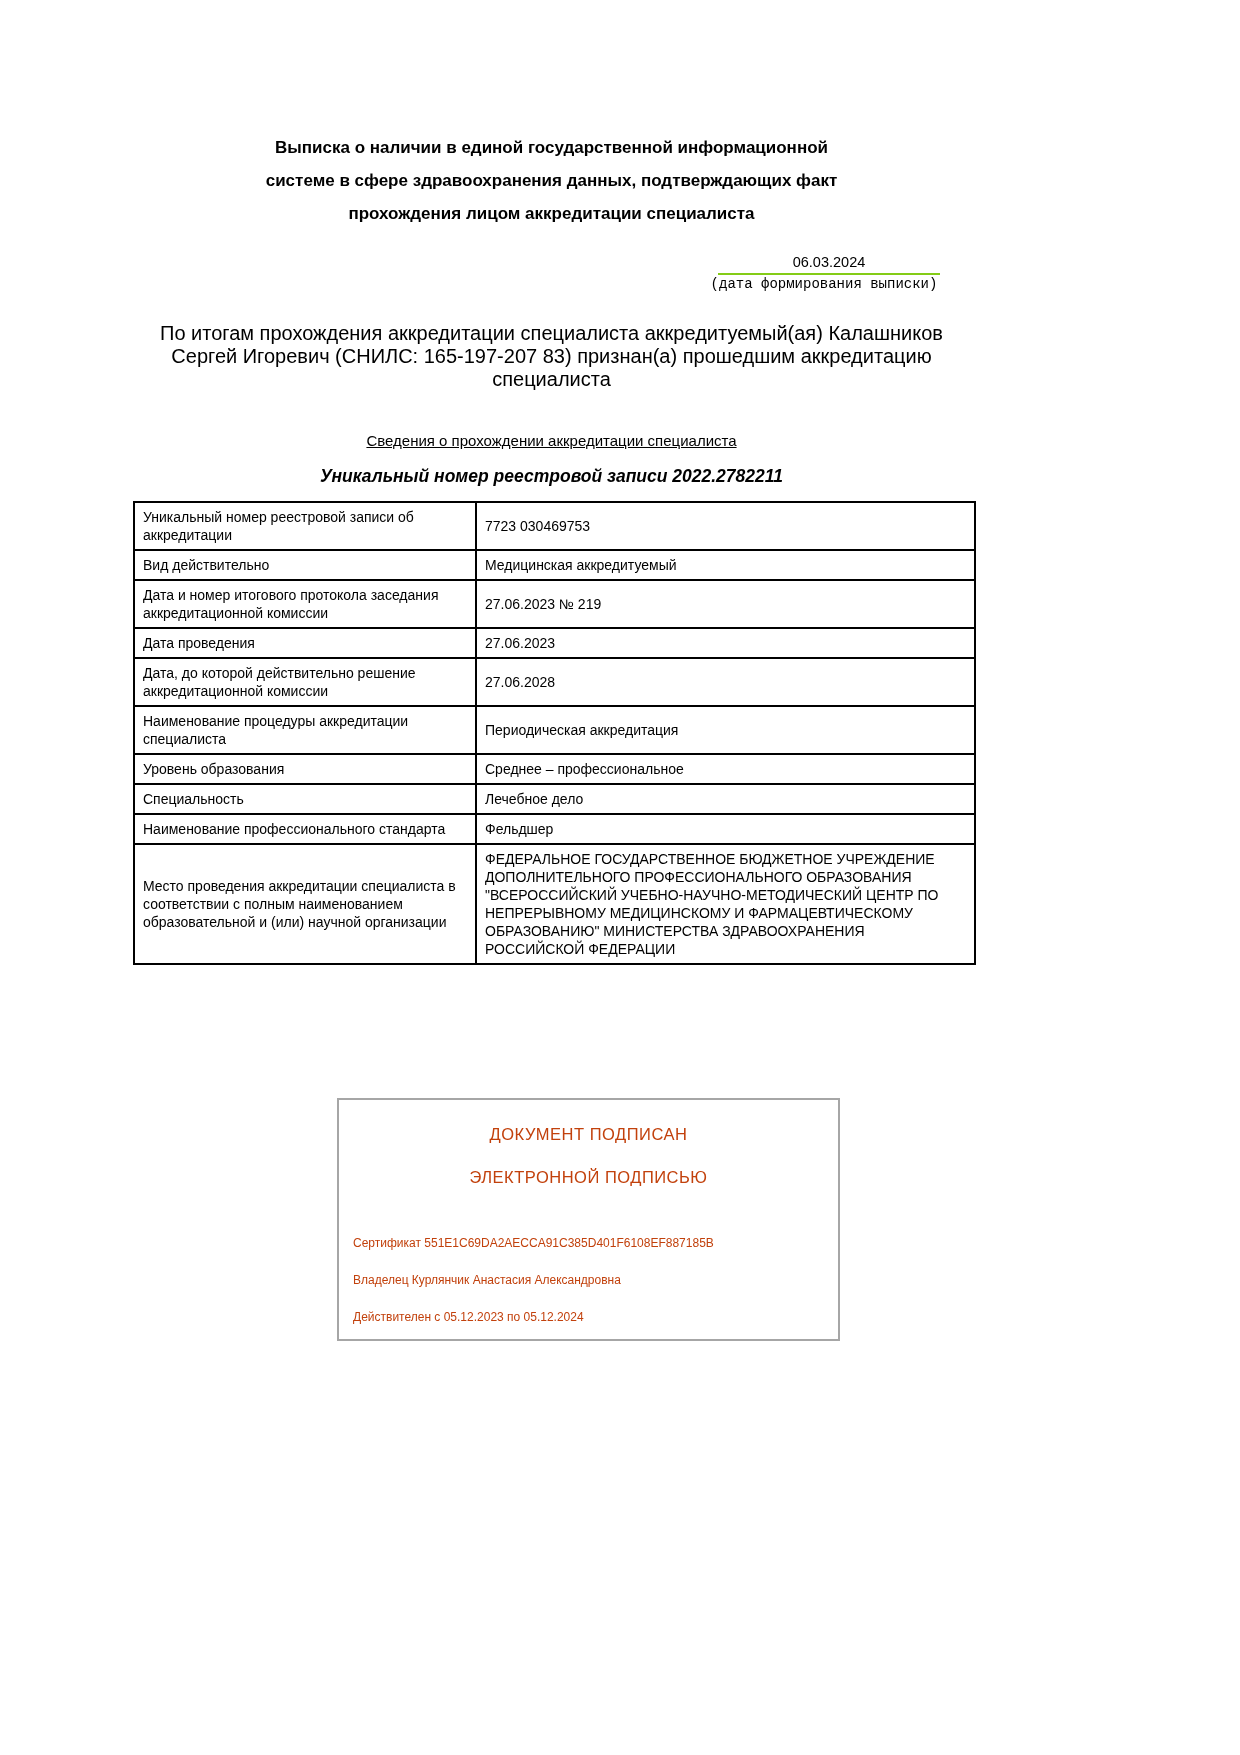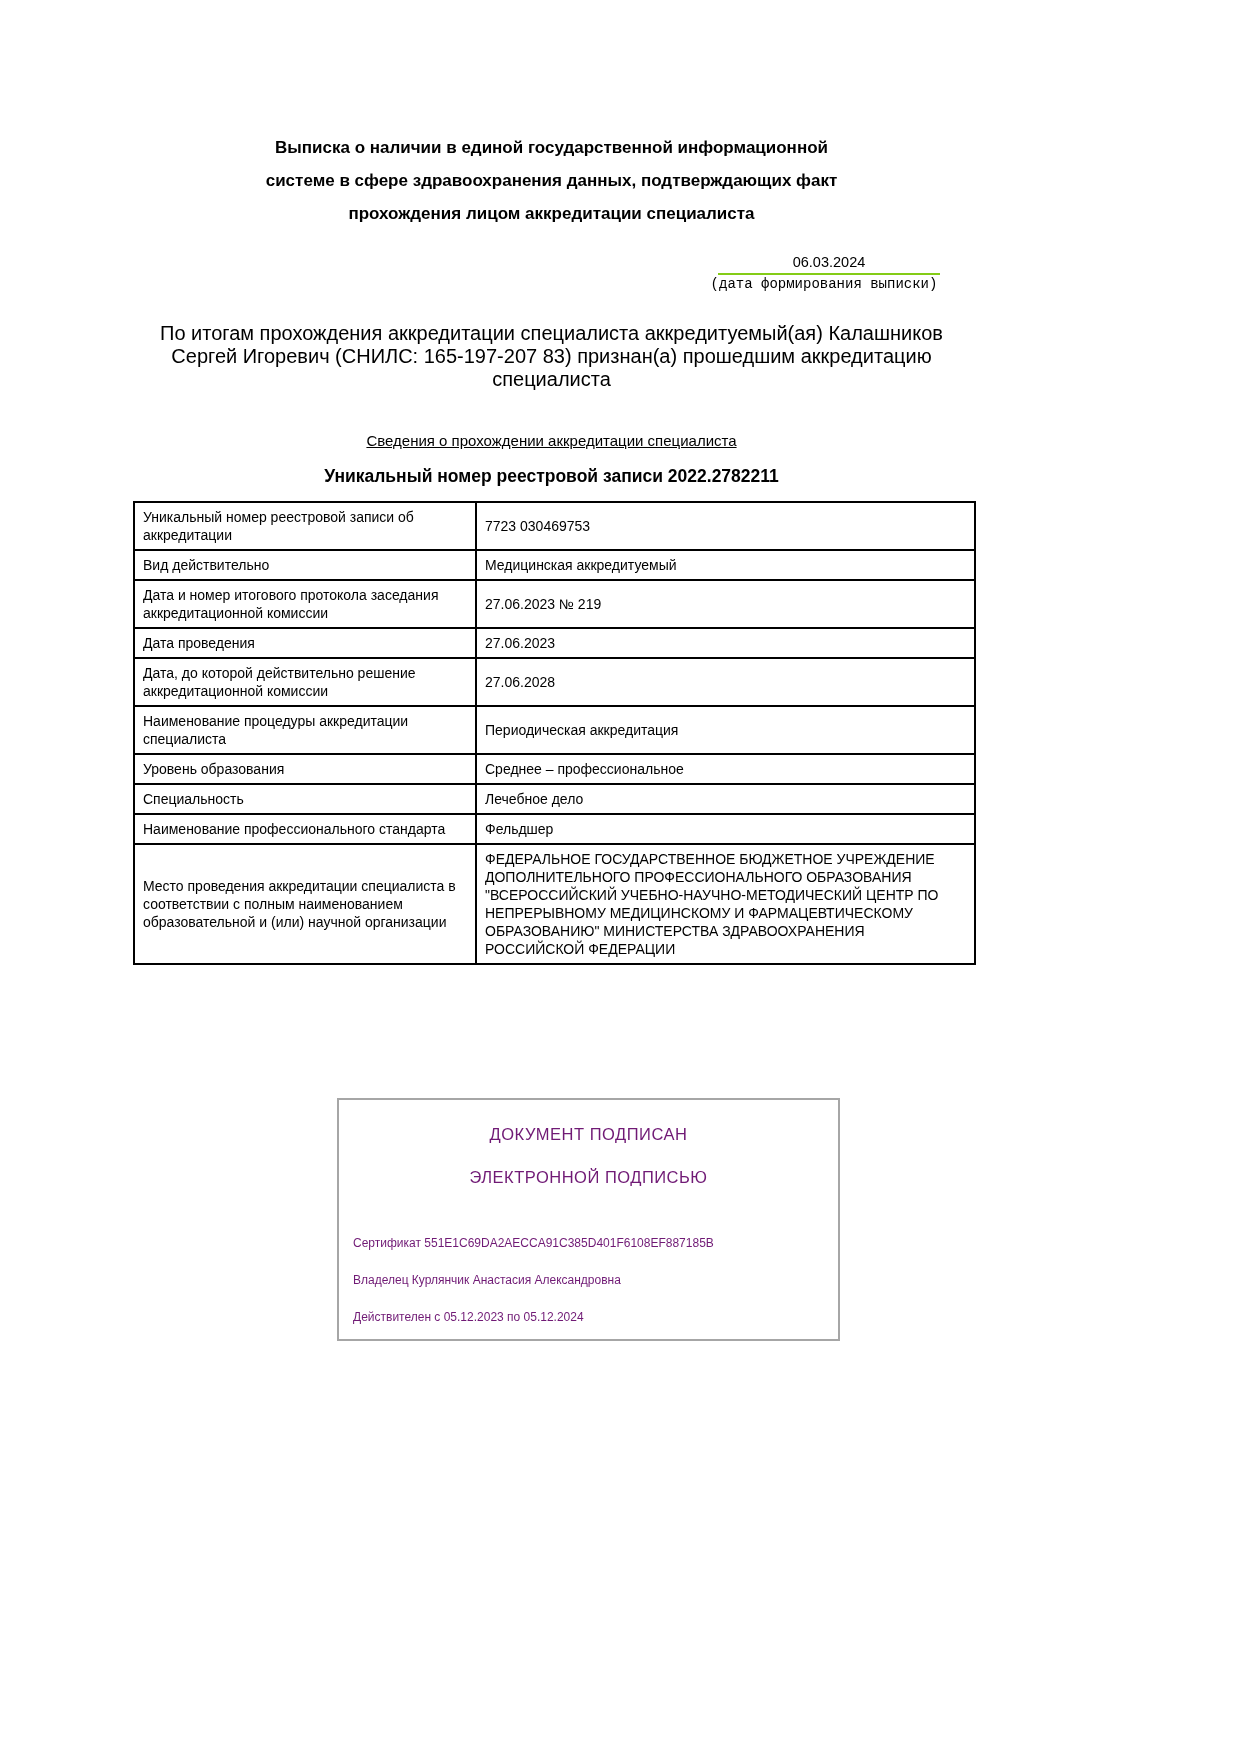--- a/index.html
+++ b/index.html
@@ -68,20 +68,21 @@
     line-height: 20px;
     text-decoration: underline;
   }
   .record-heading {
     margin-top: 13px;
     margin-bottom: 13px;
     text-align: center;
     font-weight: bold;
     font-size: 17.5px;
     line-height: 24px;
+    font-style: italic;
   }
   table.acc-table {
     width: 837px;
     border-collapse: collapse;
     table-layout: fixed;
   }
   table.acc-table td {
     border: 2px solid #000000;
     font-size: 14px;
     line-height: 18px;
@@ -91,21 +92,21 @@
   }
   td.label-cell { width: 324px; }
   td.value-cell { width: 481px; }
   .stamp-box {
     margin-top: 133px;
     margin-left: 204px;
     width: 503px;
     height: 243px;
     box-sizing: border-box;
     border: 2px solid #a6a6a6;
-    color: #701a75;
+    color: #c2410c;
     padding: 17px 14px 0 14px;
   }
   .stamp-title {
     text-align: center;
     font-size: 16.5px;
     line-height: 22px;
     margin-top: 6px;
     margin-bottom: 21px;
     letter-spacing: 0.5px;
   }

